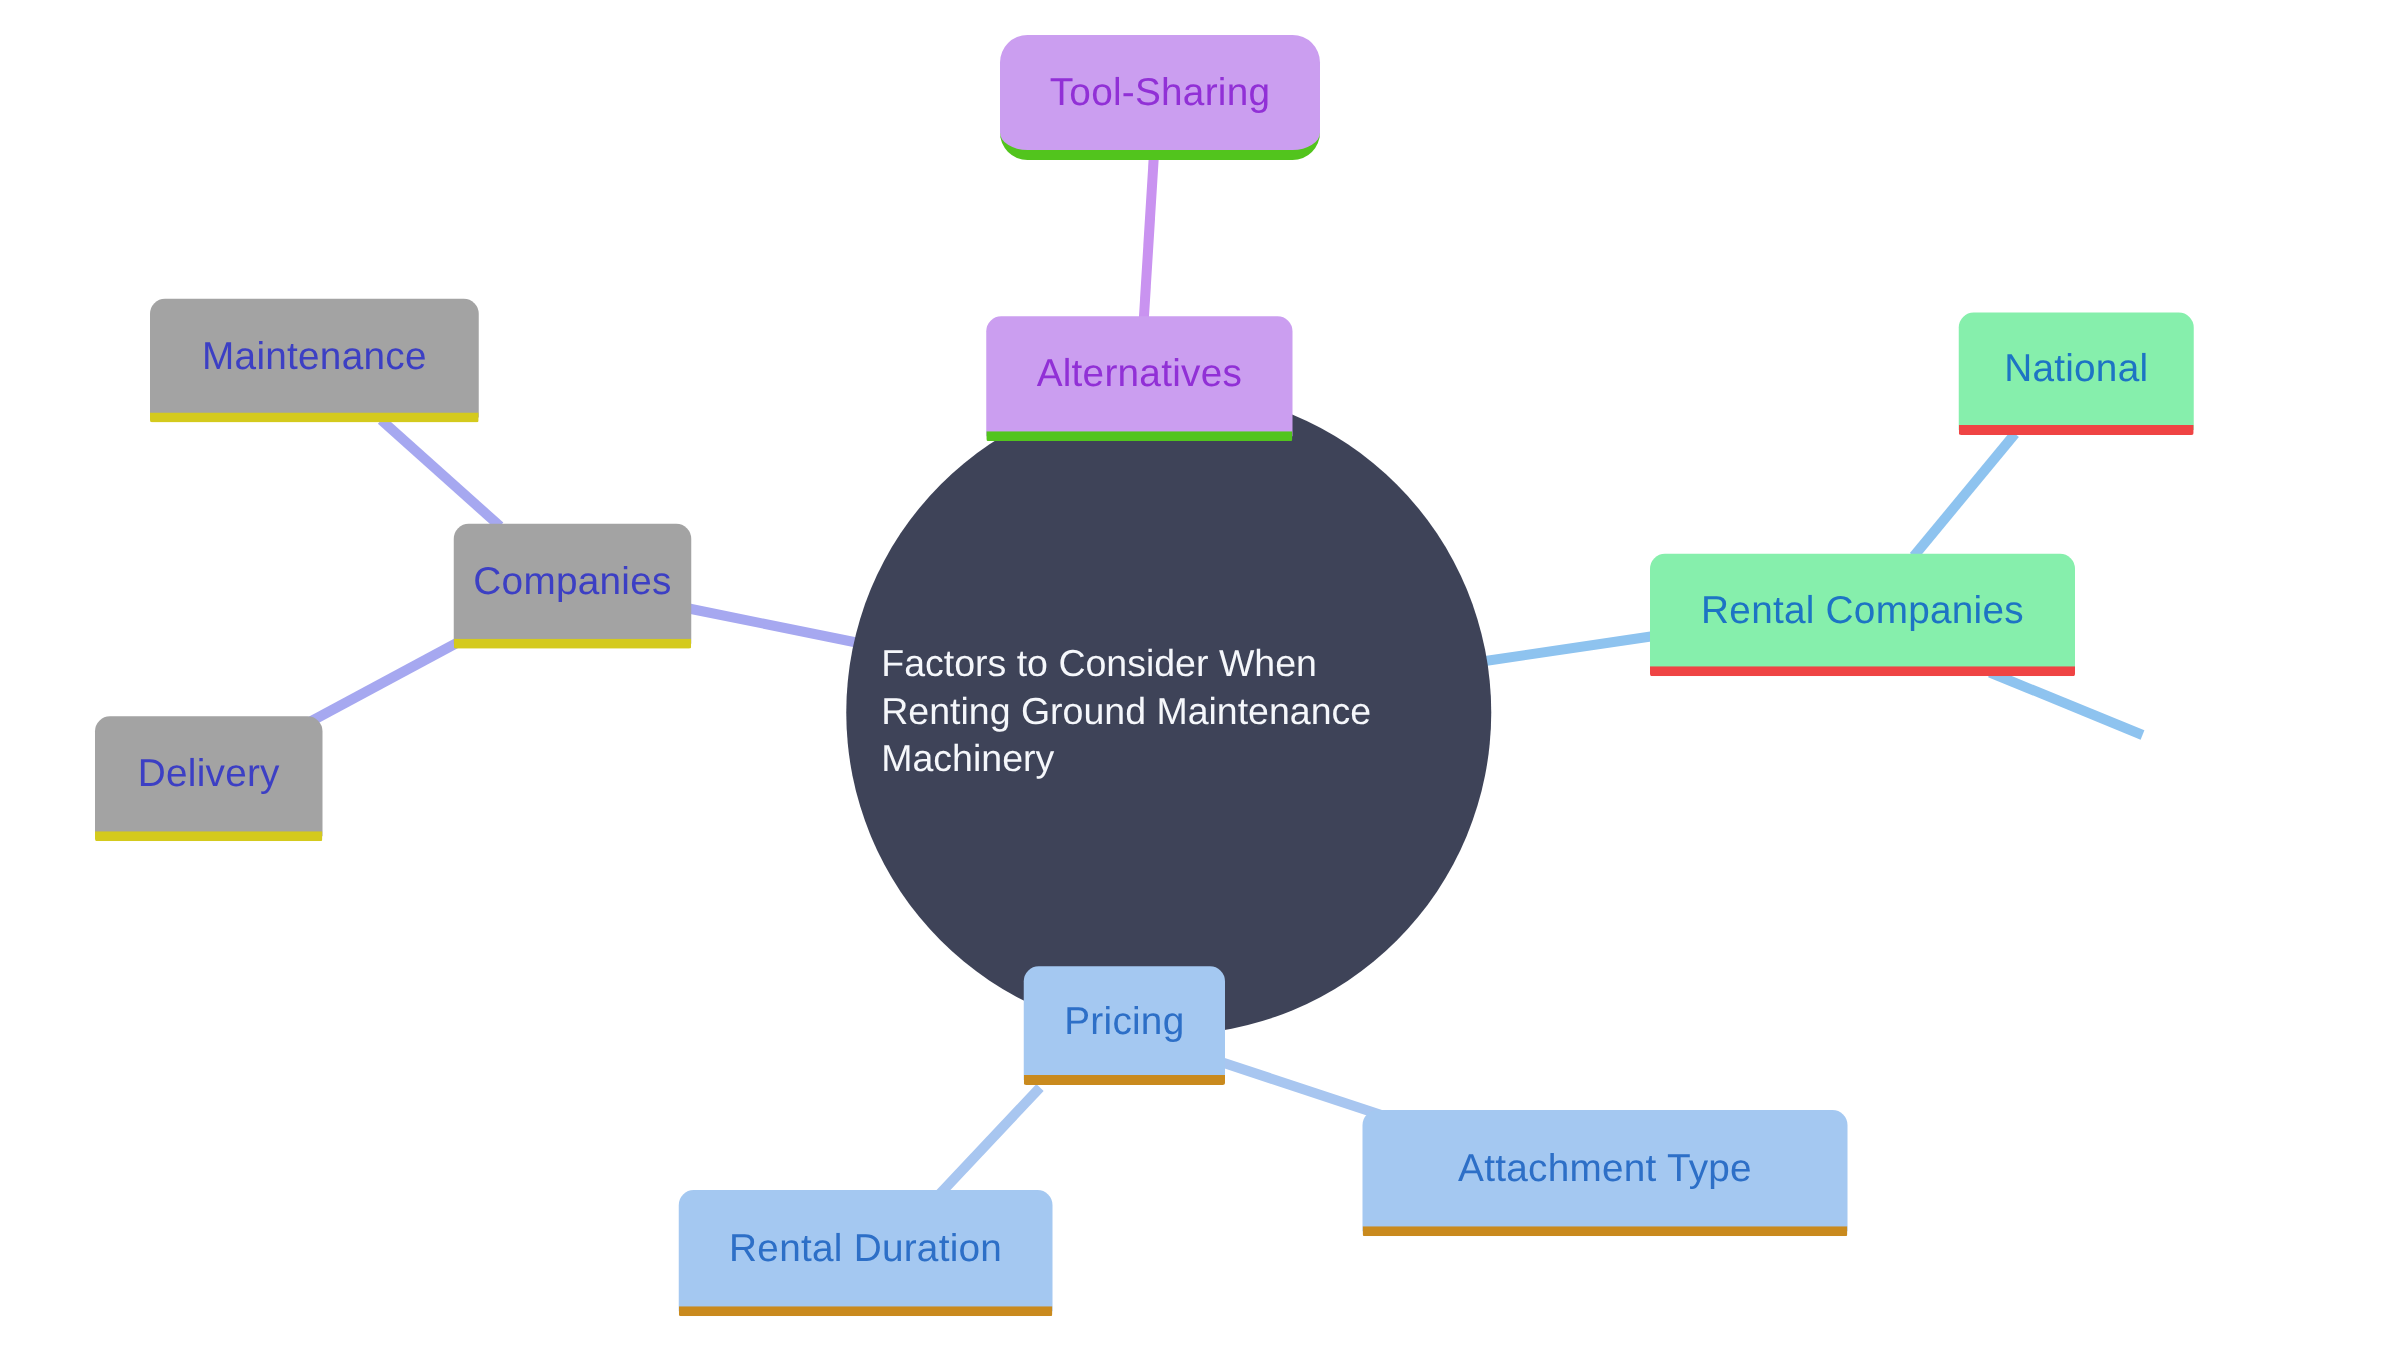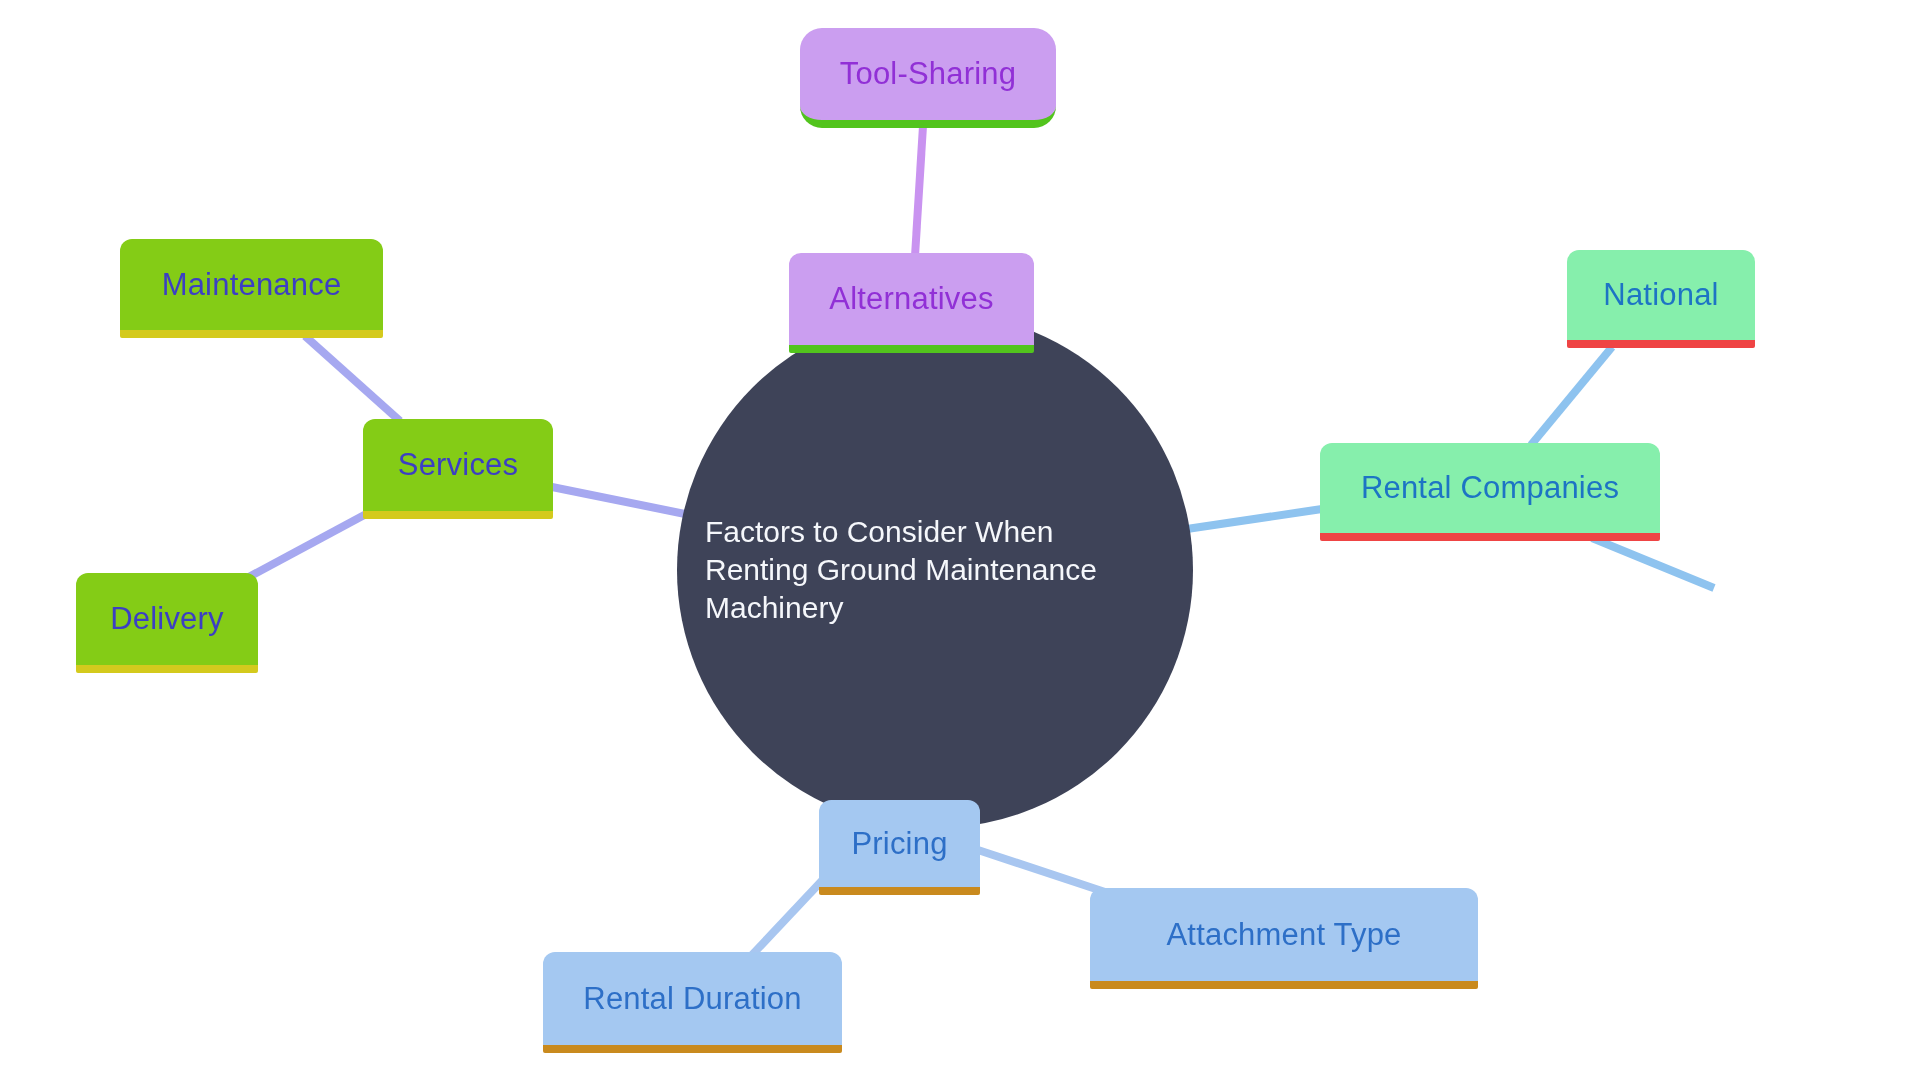--- a/index.html
+++ b/index.html
@@ -26,21 +26,21 @@
     font-size: 31px;
     letter-spacing: 0.2px;
   }
   .node .node-label { white-space: nowrap; }
   .family-purple {
     background: #cb9ef0;
     border-bottom: 8px solid #52c41d;
     color: #9130d6;
   }
   .family-periwinkle {
-    background: #84cc16;
+    background: #a3a3a3;
     border-bottom: 8px solid #d4ca1d;
     color: #3c3fc4;
   }
   .family-blue {
     background: #86efac;
     border-bottom: 8px solid #ef4444;
     color: #1d74c4;
   }
   .family-lightblue {
     background: #a4c8f1;
@@ -93,34 +93,34 @@
     <span class="node-label">Tool-Sharing</span>
   </div>
   <div class="node family-purple" style="left:789px; top:253px; width:245px; height:100px;">
     <span class="node-label">Alternatives</span>
   </div>
 
   <div class="node family-periwinkle" style="left:120px; top:239px; width:263px; height:99px;">
     <span class="node-label">Maintenance</span>
   </div>
   <div class="node family-periwinkle" style="left:363px; top:419px; width:190px; height:100px;">
-    <span class="node-label">Services</span>
+    <span class="node-label">Companies</span>
   </div>
   <div class="node family-periwinkle" style="left:76px; top:573px; width:182px; height:100px;">
     <span class="node-label">Delivery</span>
   </div>
 
   <div class="node family-blue" style="left:1320px; top:443px; width:340px; height:98px;">
     <span class="node-label">Rental Companies</span>
   </div>
   <div class="node family-blue" style="left:1567px; top:250px; width:188px; height:98px;">
     <span class="node-label">National</span>
   </div>
 
-  <div class="node family-lightblue" style="left:819px; top:800px; width:161px; height:95px;">
+  <div class="node family-lightblue" style="left:819px; top:773px; width:161px; height:95px;">
     <span class="node-label">Pricing</span>
   </div>
   <div class="node family-lightblue" style="left:543px; top:952px; width:299px; height:101px;">
     <span class="node-label">Rental Duration</span>
   </div>
   <div class="node family-lightblue" style="left:1090px; top:888px; width:388px; height:101px;">
     <span class="node-label">Attachment Type</span>
   </div>
 
 </div>

